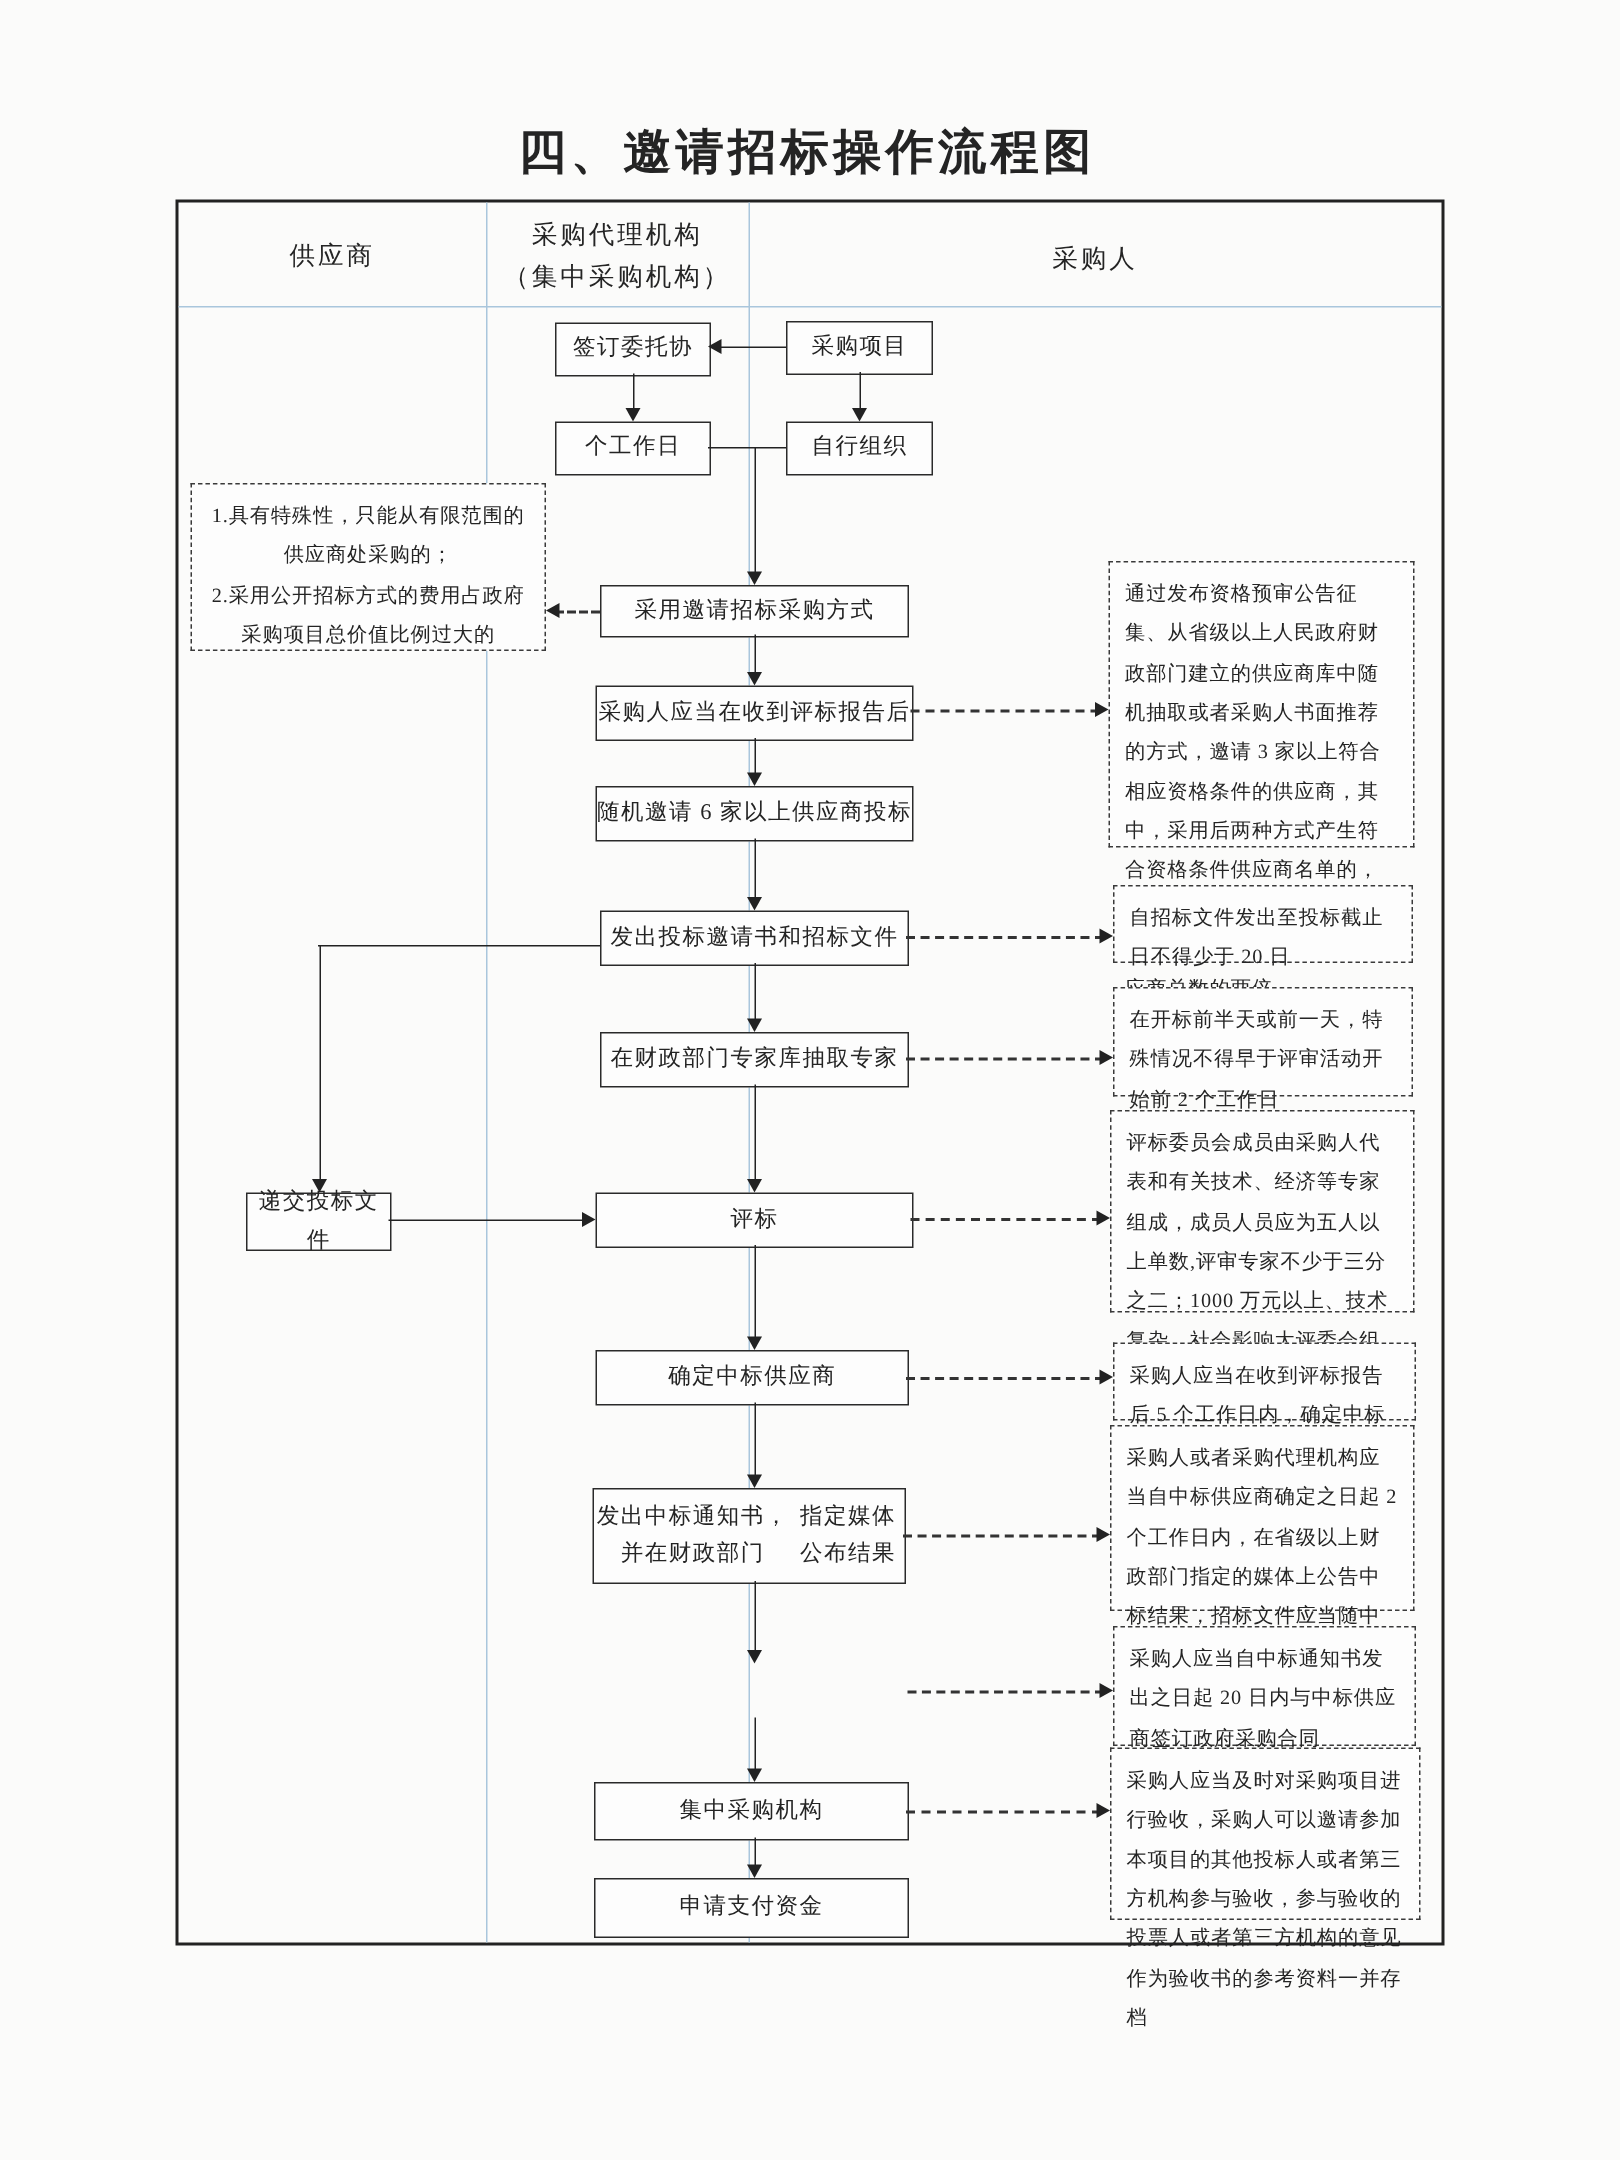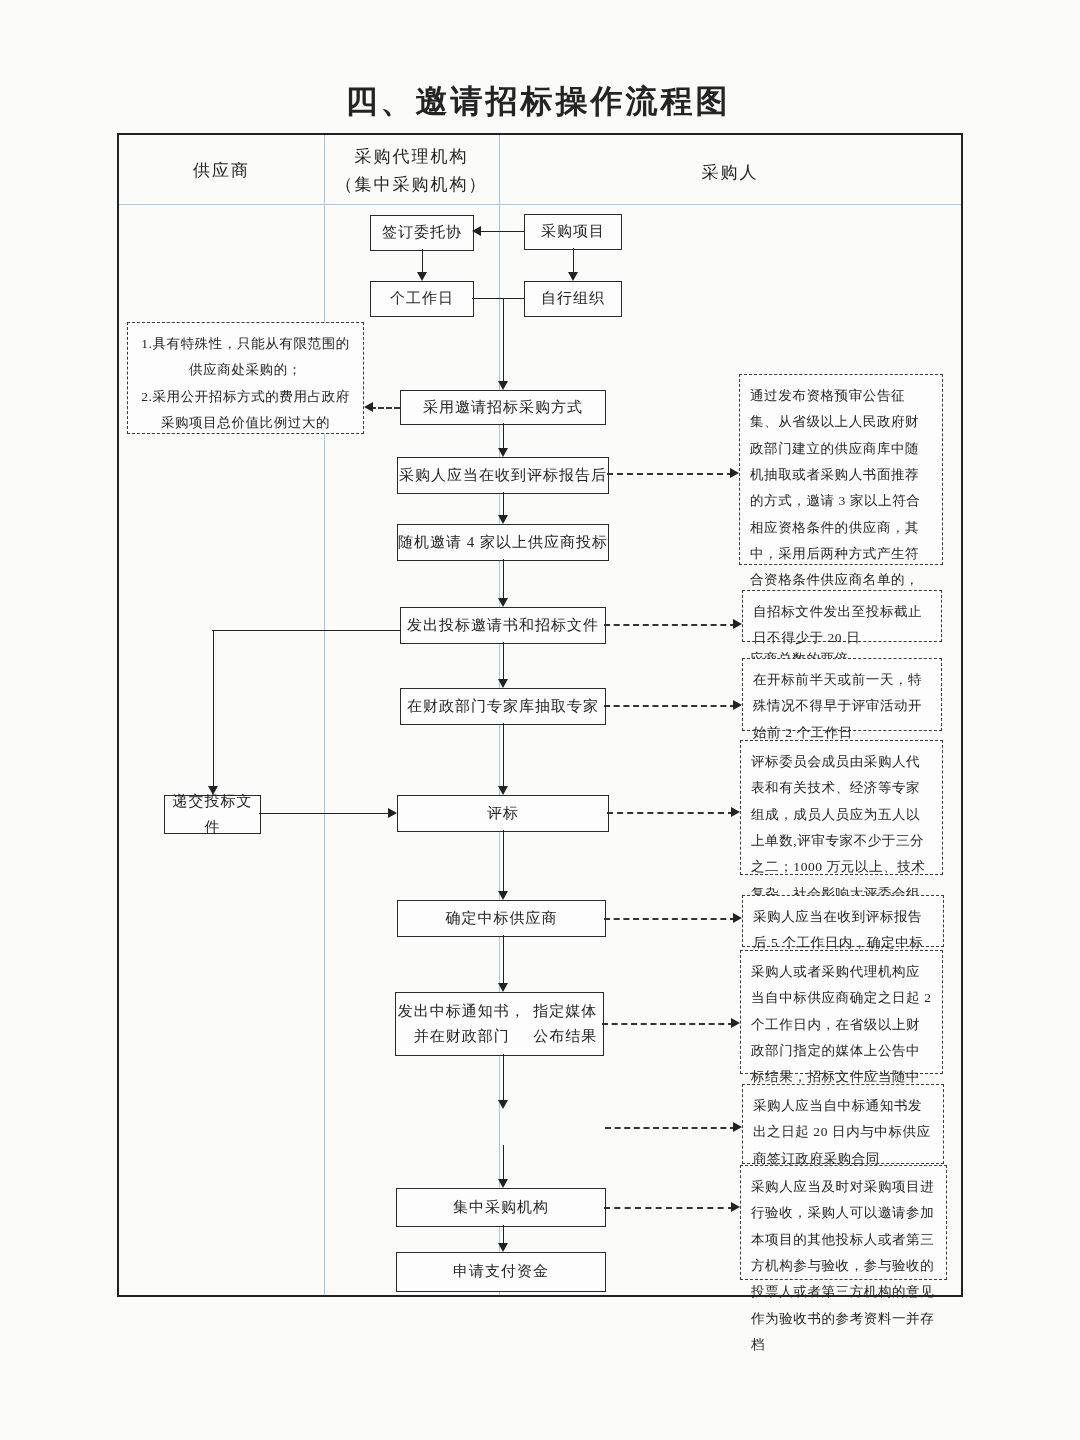--- a/index.html
+++ b/index.html
@@ -67,21 +67,21 @@
     <span class="l2" style="display:block">（集中采购机构）</span>
   </div>
   <div class="colhead" style="left:380px;width:462px;top:26px">采购人</div>
 
   <div class="node" style="left:251px;top:80px;width:102px;height:34px">签订委托协</div>
   <div class="node" style="left:405px;top:79px;width:96px;height:34px">采购项目</div>
   <div class="node" style="left:251px;top:146px;width:102px;height:34px">个工作日</div>
   <div class="node" style="left:405px;top:146px;width:96px;height:34px">自行组织</div>
   <div class="node" style="left:281px;top:255px;width:204px;height:33px">采用邀请招标采购方式</div>
   <div class="node" style="left:278px;top:322px;width:210px;height:35px">采购人应当在收到评标报告后</div>
-  <div class="node" style="left:278px;top:389px;width:210px;height:35px">随机邀请 4 家以上供应商投标</div>
+  <div class="node" style="left:278px;top:389px;width:210px;height:35px">随机邀请 6 家以上供应商投标</div>
   <div class="node" style="left:281px;top:472px;width:204px;height:35px">发出投标邀请书和招标文件</div>
   <div class="node" style="left:281px;top:553px;width:204px;height:35px">在财政部门专家库抽取专家</div>
   <div class="node" style="left:45px;top:660px;width:95px;height:37px">递交投标文件</div>
   <div class="node" style="left:278px;top:660px;width:210px;height:35px">评标</div>
   <div class="node" style="left:278px;top:765px;width:207px;height:35px">确定中标供应商</div>
   <div class="node" style="left:276px;top:857px;width:207px;height:62px;flex-direction:row">
     <span class="l2">发出中标通知书，并在财政部门</span>
     <span class="l2">指定媒体公布结果</span>
   </div>
   <div class="node" style="left:277px;top:1053px;width:208px;height:37px">集中采购机构</div>

